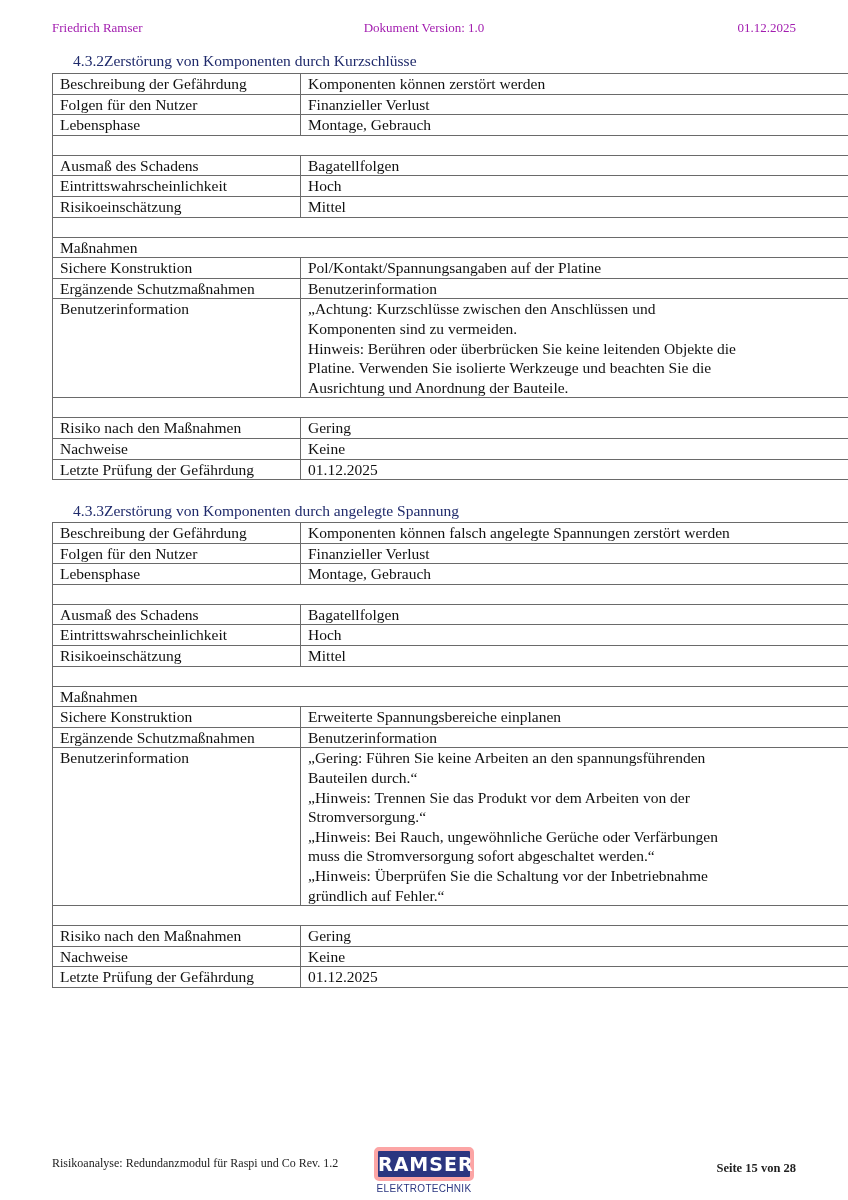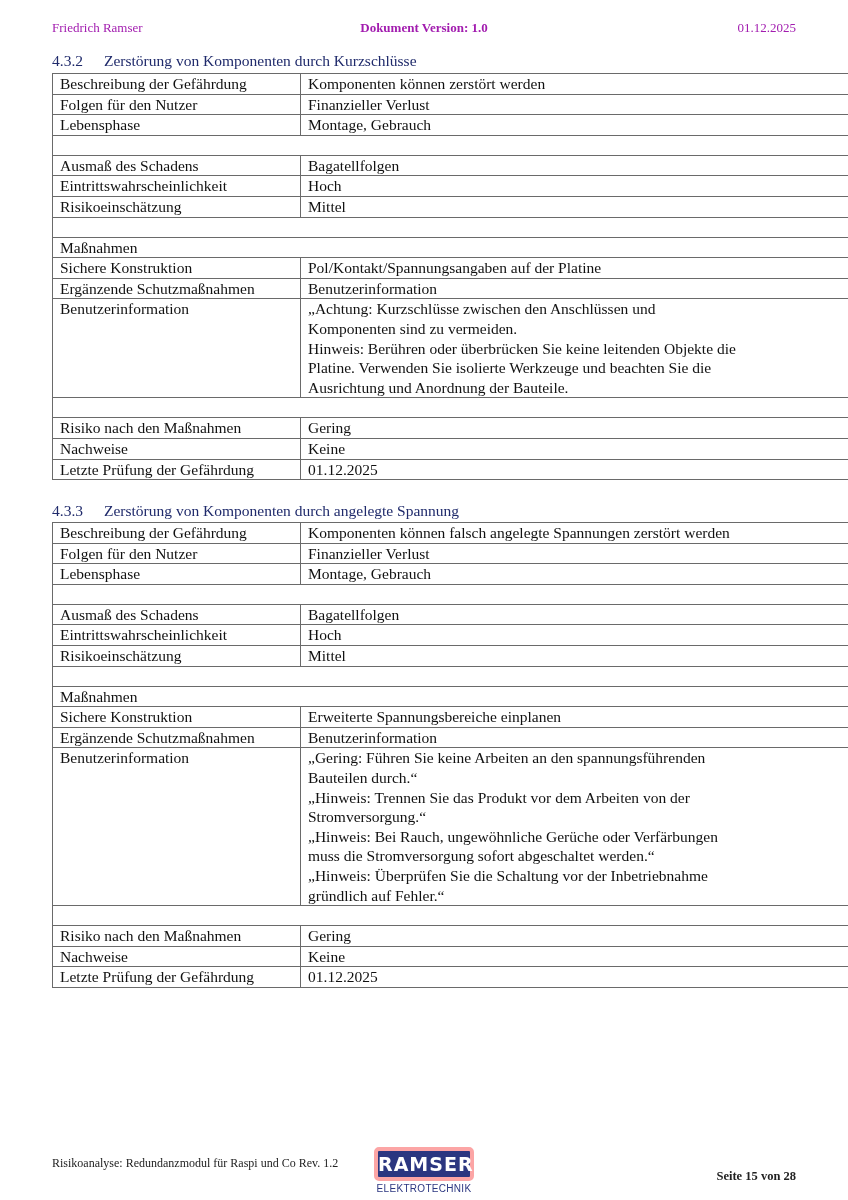--- a/index.html
+++ b/index.html
@@ -2,32 +2,32 @@
 <html><head>
 <meta charset="utf-8">
 <style>
   html, body { margin: 0; padding: 0; background: #ffffff; }
   body { width: 848px; height: 1200px; position: relative; overflow: hidden;
          font-family: "Liberation Serif", "DejaVu Serif", serif; color: #111; }
   .hdr { position: absolute; top: 20px; left: 52px; right: 52px; height: 18px;
          font-size: 13px; color: #a21caf; }
   .hdr span { position: absolute; top: 0; }
   .hdr .l { left: 0; }
-  .hdr .c { left: 50%; transform: translateX(-50%); font-weight: bold; }
+  .hdr .c { left: 50%; transform: translateX(-50%); }
   .hdr .r { right: 0; }
   .section-title { position: absolute; left: 52px; font-size: 15.5px; color: #1f2a6b; white-space: nowrap; }
-  .section-title .num { display: inline-block; width: 52px; }
+  .section-title .num { display: inline-block; width: 52px; text-align: right; }
   table.risk { position: absolute; left: 52px; width: 823px; border-collapse: collapse;
                font-size: 15.5px; line-height: 19.6px; table-layout: fixed; }
   table.risk td { border: 1px solid #6a6a6a; padding: 0 7px; vertical-align: top; }
   table.risk col.c1 { width: 248px; }
   table.risk tr.spacer td { height: 19px; }
   .ftr { position: absolute; left: 52px; right: 52px; top: 1156px; height: 40px; }
   .ftr .info { position: absolute; left: 0; top: 0; font-size: 12px; line-height: 14.5px; color: #222; }
-  .ftr .page { position: absolute; right: 0; top: 5px; font-size: 12.5px; font-weight: bold; color: #222; margin-top: 8px; }
+  .ftr .page { position: absolute; right: 0; top: 5px; font-size: 12.5px; font-weight: bold; color: #222; }
   .logo { position: absolute; left: 322px; top: -9px; width: 100px; text-align: center; }
   .logo .box { background: #2b3680; border: 4px solid #fca5a5; border-radius: 5px; color: #fff;
                font-family: "DejaVu Sans", sans-serif; font-weight: bold; font-size: 19px;
                letter-spacing: 1px; height: 26px; line-height: 26px; }
   .logo .sub { font-family: Liberation Sans, sans-serif; font-size: 10px; color: #2b3680;
                letter-spacing: 0.3px; margin-top: 2px; }
 </style>
 </head>
 <body>
 

